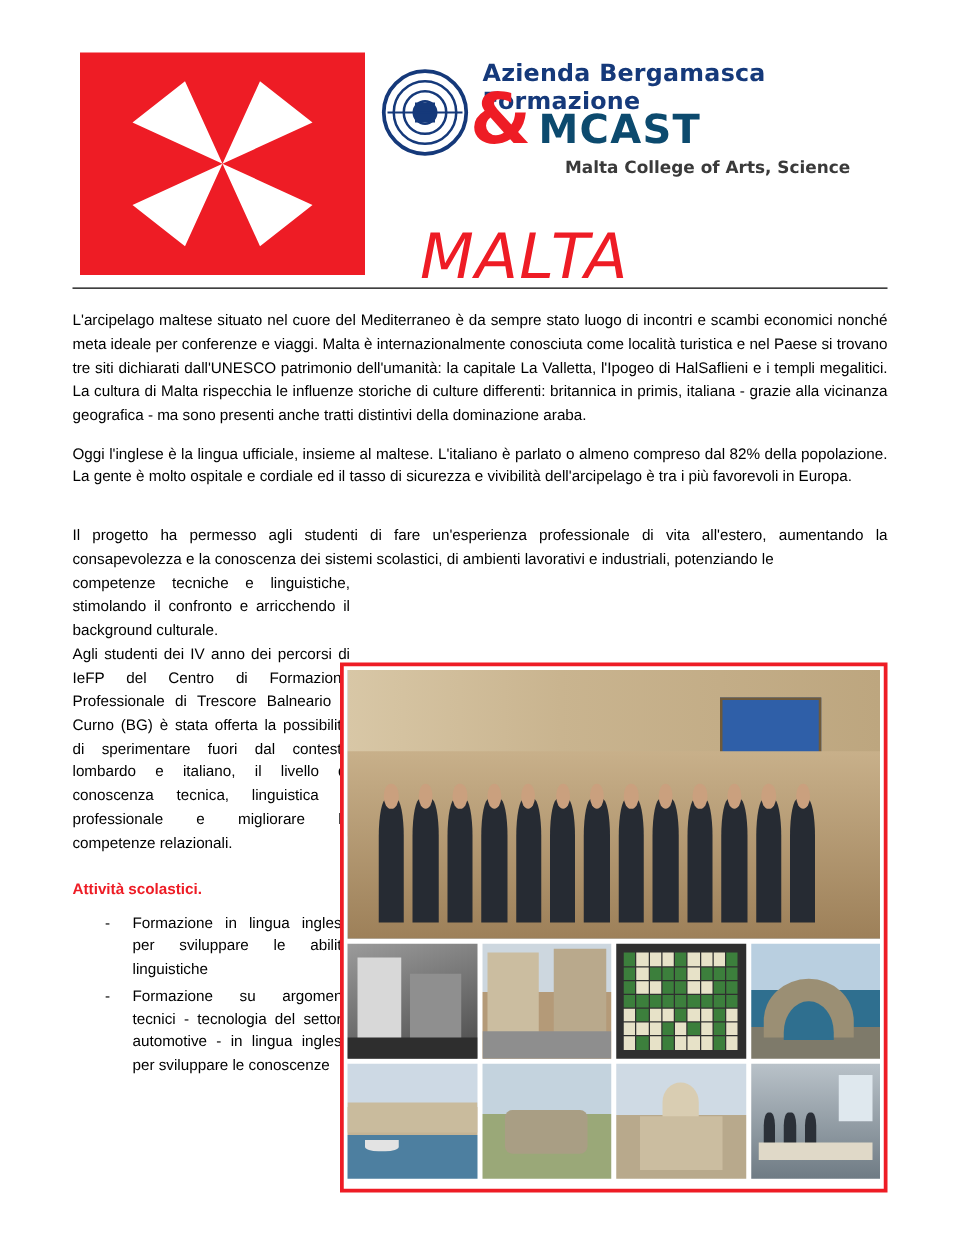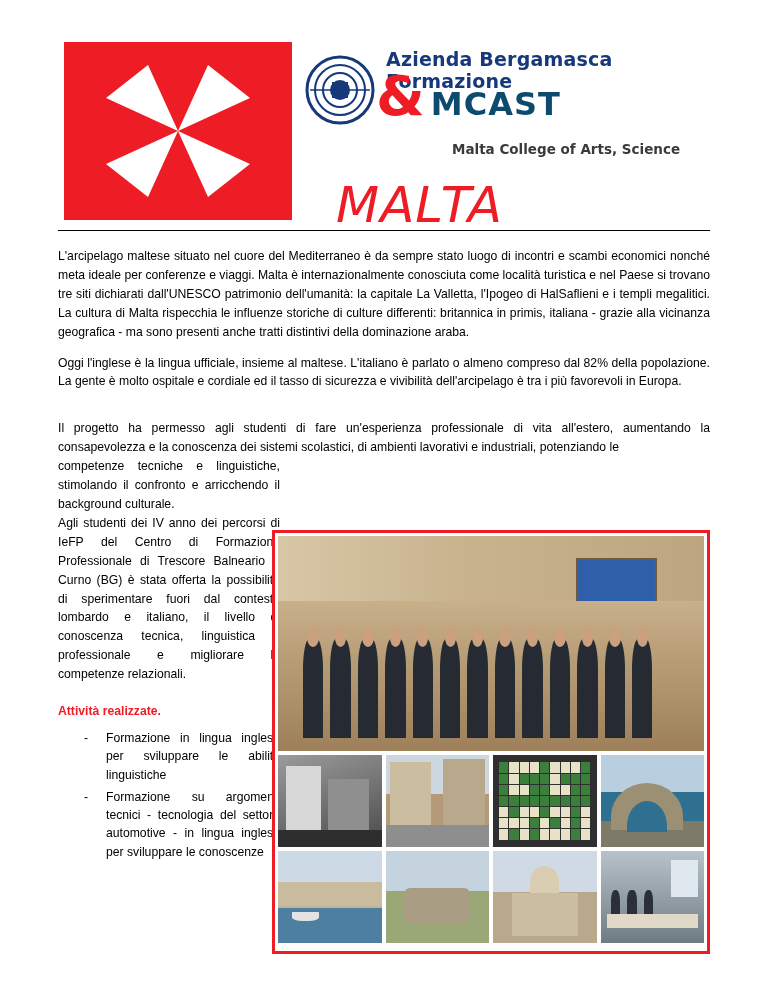--- a/index.html
+++ b/index.html
@@ -97,21 +97,20 @@
   }
   .mcast-sub {
     position: absolute;
     left: 148px;
     top: 78px;
     font-size: 13.5px;
     font-weight: bold;
     color: #3a3a3a;
     line-height: 1.25;
     font-family: "DejaVu Sans", sans-serif;
-    margin-top: 15px;
   }
   .malta-word {
     position: absolute;
     left: 278px;
     top: 142px;
     font-size: 50px;
     font-weight: normal;
     color: #ee1c25;
     font-style: italic;
     letter-spacing: 1px;
@@ -332,21 +331,21 @@
 
   <div class="content">
     <p>Il progetto ha permesso agli studenti di fare un'esperienza professionale di vita all'estero, aumentando la consapevolezza e la conoscenza dei sistemi scolastici, di ambienti lavorativi e industriali, potenziando le</p>
   </div>
 
   <div class="wrap-section">
     <div class="narrow-col" style="width:222px;">
       <p>competenze tecniche e linguistiche, stimolando il confronto e arricchendo il background culturale.</p>
       <p>Agli studenti dei IV anno dei percorsi di IeFP del Centro di Formazione Professionale di Trescore Balneario e Curno (BG) è stata offerta la possibilità di sperimentare fuori dal contesto lombardo e italiano, il livello di conoscenza tecnica, linguistica e professionale e migliorare le competenze relazionali.</p>
 
-      <div class="activities-title">Attività realizzate.</div>
+      <div class="activities-title">Attività scolastici.</div>
       <ul class="activities">
         <li>Formazione in lingua inglese per sviluppare le abilità linguistiche</li>
         <li>Formazione su argomenti tecnici - tecnologia del settore automotive - in lingua inglese per sviluppare le conoscenze</li>
       </ul>
     </div>
   </div>
 
   <div class="collage">
 
     <div class="collage-main ph-group">

